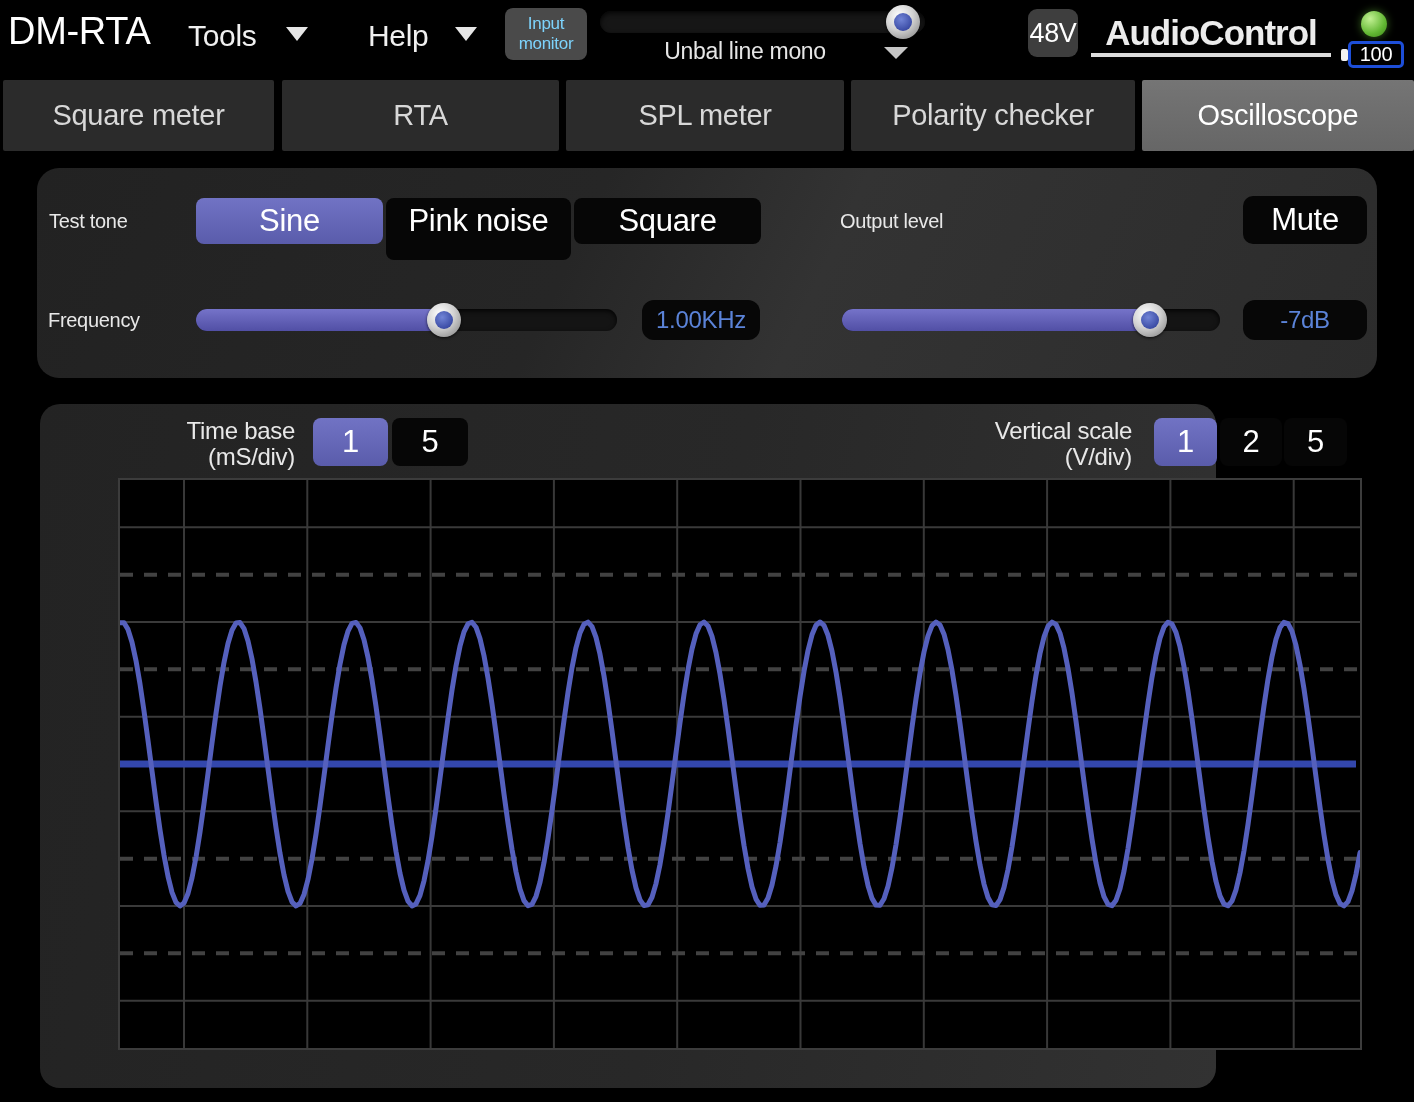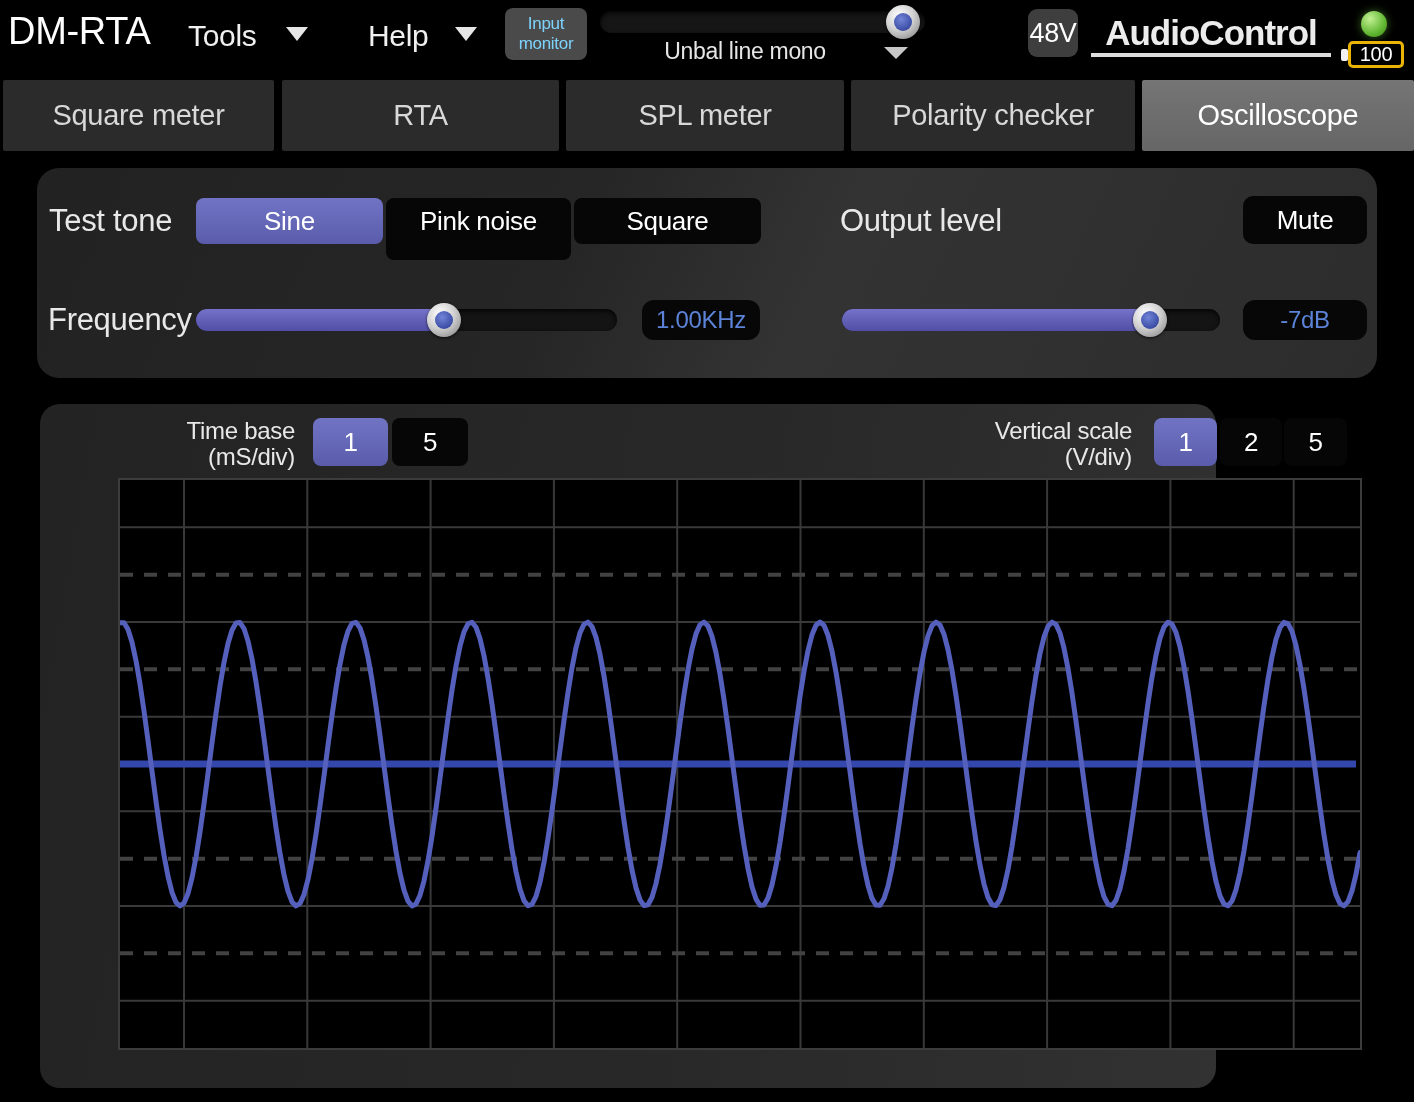--- a/index.html
+++ b/index.html
@@ -21,34 +21,34 @@
   .knob::after{content:"";width:18px;height:18px;border-radius:50%;
     background:radial-gradient(circle at 40% 35%, #7184d6, #3c4da6 70%, #32408f);}
   .input-source{left:600px;top:38px;width:290px;text-align:center;font-size:23px;color:#e6e6e6;}
   .source-caret{left:884px;top:47px;border-left-width:12px;border-right-width:12px;border-top:12px solid #c6c6c6;}
   .badge-48v{left:1028px;top:9px;width:50px;height:48px;background:#3e3e3e;border-radius:9px;
     font-size:27px;line-height:48px;text-align:center;color:#fff;}
   .brand{left:1091px;top:13px;width:240px;font-size:35px;font-weight:bold;letter-spacing:-1px;color:#ececec;text-align:center;}
   .brand-underline{left:1091px;top:53px;width:240px;height:4px;background:#dcdcdc;}
   .led{left:1361px;top:11px;width:26px;height:26px;border-radius:50%;
     background:radial-gradient(circle at 35% 30%, #c2f193, #62b733 60%, #3c8418);box-shadow:0 0 8px rgba(110,200,60,.5);}
-  .battery{left:1348px;top:41px;width:56px;height:27px;border:3px solid #eab308;border-radius:5px;background:#000;
+  .battery{left:1348px;top:41px;width:56px;height:27px;border:3px solid #1d4ed8;border-radius:5px;background:#000;
     box-sizing:border-box;font-size:20px;line-height:21px;text-align:center;color:#fff;}
   .battery-nub{left:1341px;top:49px;width:7px;height:12px;background:#f2f2f2;border-radius:2px;}
   
   .tab{top:80px;height:71px;background:#2b2b2b;color:#d8d8d8;font-size:29px;line-height:71px;text-align:center;border-radius:2px;}
   .tab.active{background:linear-gradient(#757575,#666666);color:#ffffff;}
   
   .panel{border-radius:22px;}
   .gen-panel{left:37px;top:168px;width:1340px;height:210px;
     background:linear-gradient(115deg,#222222 0%,#262626 40%,#333333 58%,#2c2c2c 100%);}
   .scope-panel{left:40px;top:404px;width:1176px;height:684px;border-radius:20px;
     background:linear-gradient(100deg,#232323 0%,#282828 55%,#323232 100%);}
-  .label{font-size:31px;color:#e8e8e8;}
-  .btn{border-radius:8px;text-align:center;color:#ffffff;font-size:26px;cursor:default;}
+  .label{font-size:20px;color:#e8e8e8;}
+  .btn{border-radius:8px;text-align:center;color:#ffffff;font-size:31px;cursor:default;}
   .btn.dark{background:#060606;}
   .btn.purple{background:linear-gradient(#7173c4,#5a5cab);}
   .track{height:22px;border-radius:11px;background:#141414;box-shadow:inset 0 2px 5px rgba(0,0,0,.85);}
   .fill{position:absolute;left:0;top:0;height:22px;border-radius:11px;background:linear-gradient(#7573c9,#514fa5);}
   .valuebox{height:40px;background:#070707;border-radius:12px;font-size:24px;line-height:40px;text-align:center;}
   .scope-label{font-size:24px;line-height:1.1;color:#e8e8e8;text-align:right;}
   .plot{left:78px;top:74px;width:1244px;height:572px;background:#000;border:2px solid #3c3c3c;box-sizing:border-box;}
 </style>
 </head>
 <body>

